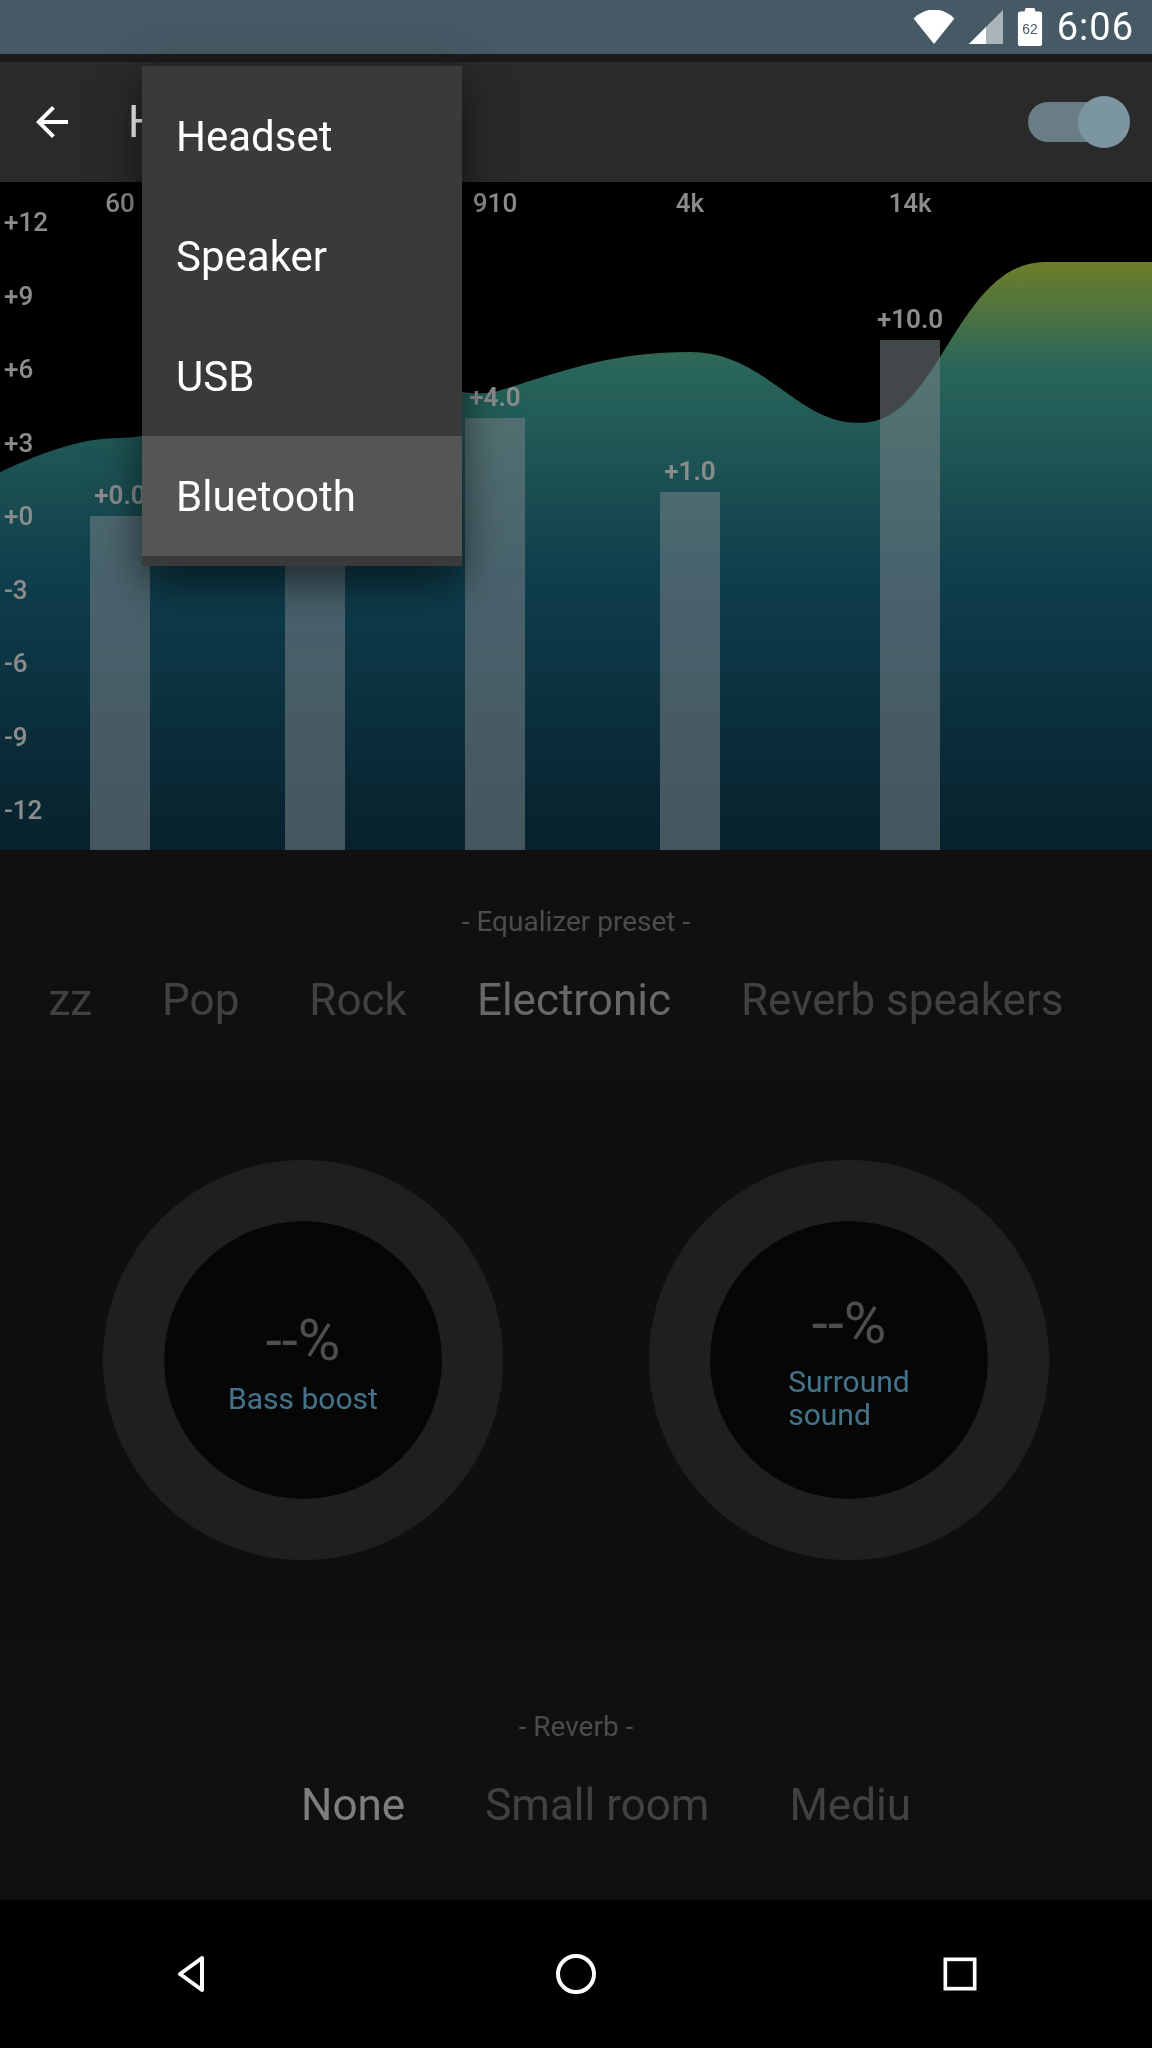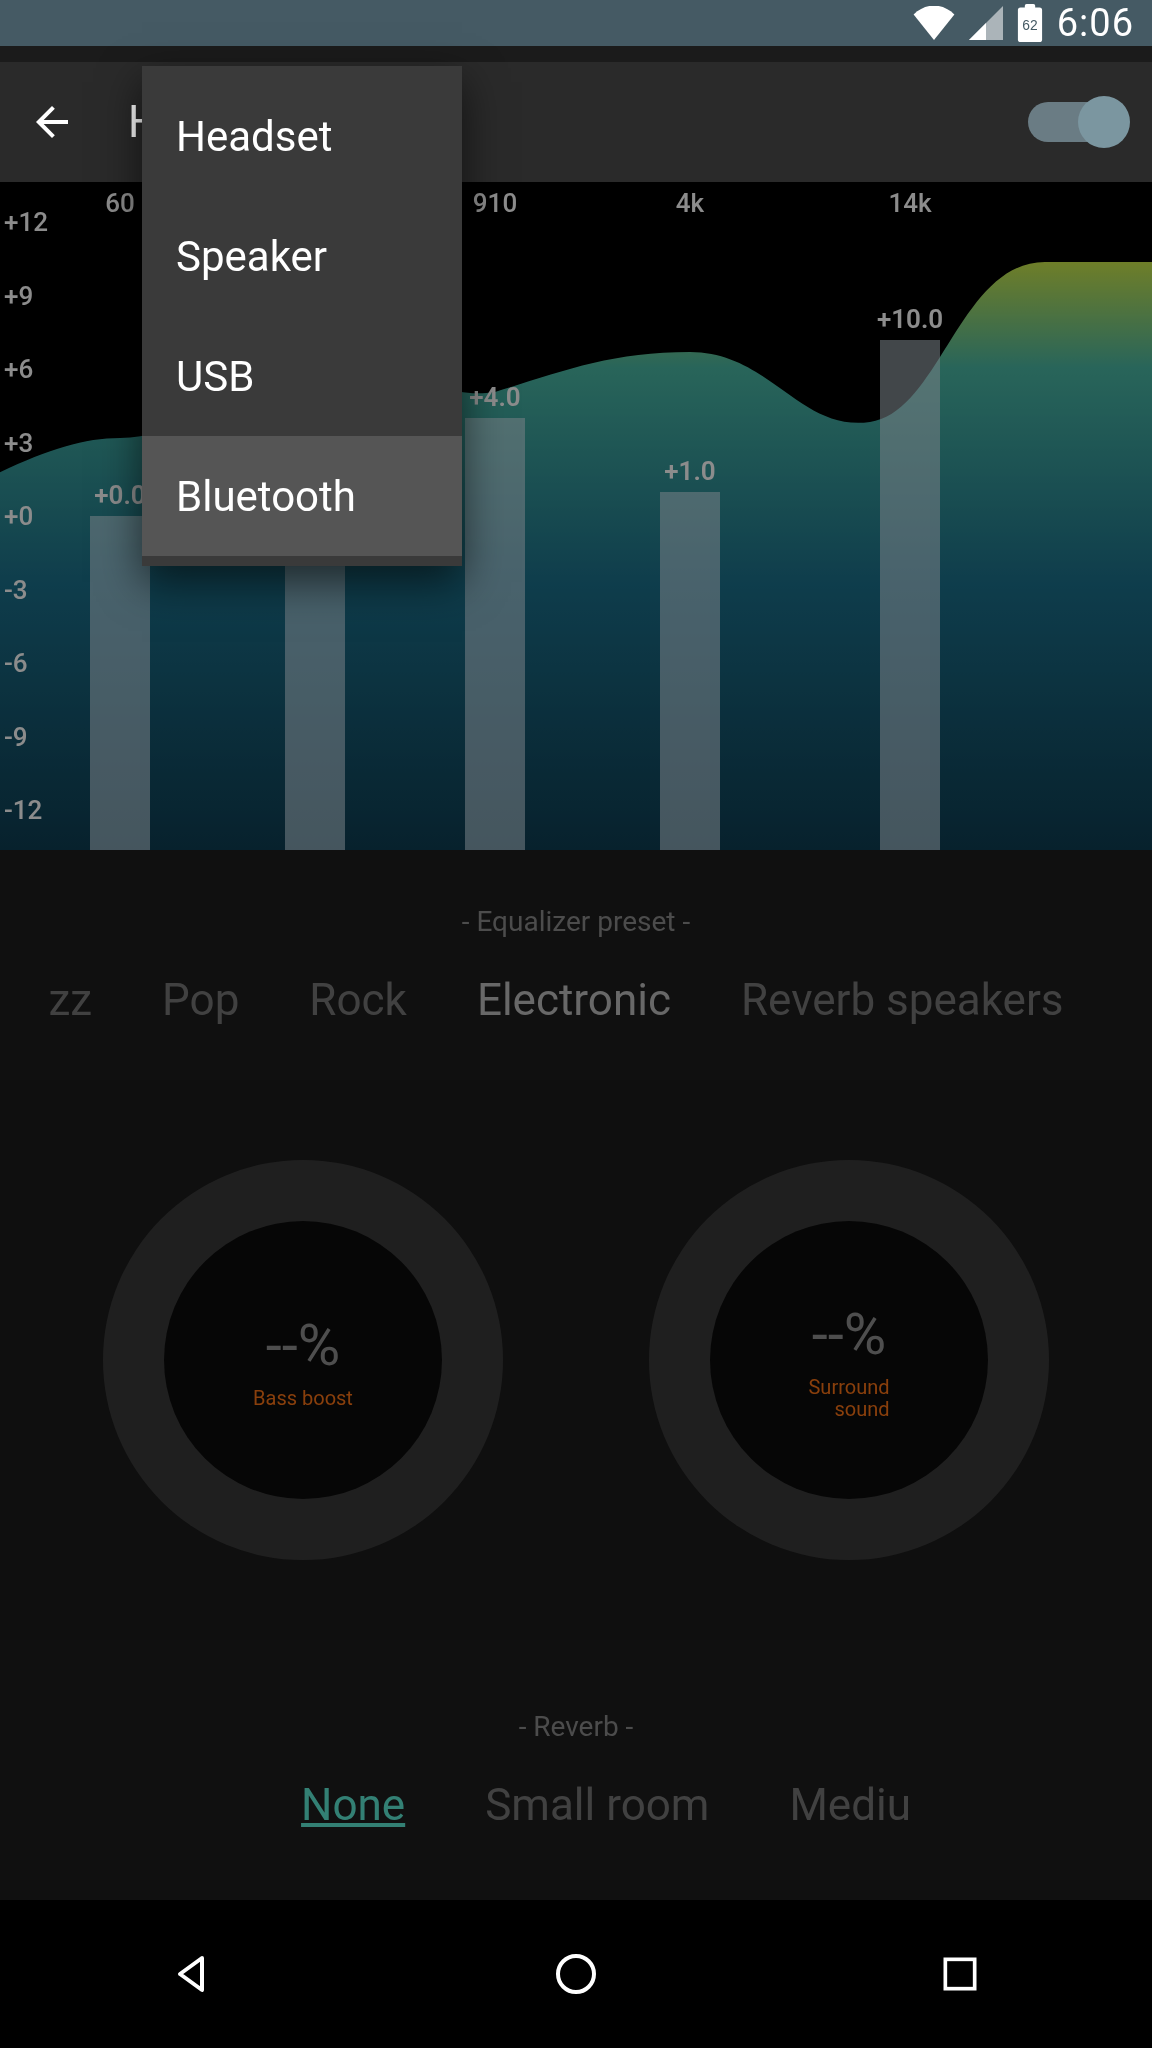--- a/index.html
+++ b/index.html
@@ -1,20 +1,20 @@
 <!DOCTYPE html>
 <html><head>
 <meta charset="utf-8">
 <style>
   * { margin: 0; padding: 0; box-sizing: border-box; }
   html, body { width: 1152px; height: 2048px; overflow: hidden; font-family: Roboto, "Helvetica Neue", Arial, sans-serif; background: #1b1b1b; color: #ddd; }
   .screen { position: relative; width: 1152px; height: 2048px; transform-origin: top left; }
 
   
-  .status-bar { position: absolute; top: 0; left: 0; right: 0; height: 46px; background: #455a64; display: flex; align-items: center; justify-content: flex-end; padding: 0 18px; gap: 14px; color: #fff; z-index: 5; }
+  .status-bar { position: absolute; top: 0; left: 0; right: 0; height: 54px; background: #455a64; display: flex; align-items: center; justify-content: flex-end; padding: 0 18px; gap: 14px; color: #fff; z-index: 5; }
   .status-bar .time { font-size: 38px; font-weight: 400; letter-spacing: 1px; }
   .status-bar svg { display: block; }
 
   
   .app-bar { position: absolute; top: 62px; left: 0; right: 0; height: 120px; background: #2a2a2a; display: flex; align-items: center; padding: 0 24px; z-index: 4; }
   .app-bar .back { width: 56px; height: 56px; display: flex; align-items: center; justify-content: center; cursor: pointer; }
   .app-bar .output-selector { margin-left: 48px; display: flex; align-items: center; gap: 16px; color: #fff; font-size: 44px; cursor: pointer; }
   .app-bar .output-selector .caret { width: 0; height: 0; border-left: 12px solid transparent; border-right: 12px solid transparent; border-top: 14px solid #fff; }
   .app-bar .spacer { flex: 1; }
   .app-bar .toggle { position: relative; width: 100px; height: 40px; border-radius: 20px; background: #6a7c84; cursor: pointer; }
@@ -40,27 +40,27 @@
   .preset-row { display: flex; align-items: center; gap: 70px; font-size: 44px; color: #777; }
   .preset-row .item { cursor: pointer; white-space: nowrap; }
   .preset-row .item.active { color: #bdbdbd; }
   .preset-row .truncated-left { margin-left: -40px; }
 
   
   .knobs-section { position: absolute; top: 1080px; left: 0; right: 0; height: 560px; background: #1c1c1c; display: flex; align-items: center; justify-content: space-around; padding: 0 30px; }
   .knob { width: 400px; height: 400px; border-radius: 50%; background: #3a3a3a; display: flex; align-items: center; justify-content: center; position: relative; cursor: pointer; }
   .knob .inner { width: 278px; height: 278px; border-radius: 50%; background: #0c0c0c; display: flex; flex-direction: column; align-items: center; justify-content: center; gap: 8px; }
   .knob .value { font-size: 58px; color: #8f8f8f; font-weight: 400; }
-  .knob .label { font-size: 20px; color: #f97316; text-align: right; line-height: 1.1; }
+  .knob .label { font-size: 30px; color: #7dd3fc; text-align: left; line-height: 1.1; }
 
   
   .reverb-section { position: absolute; top: 1640px; left: 0; right: 0; height: 260px; background: #1e1e1e; display: flex; flex-direction: column; align-items: center; justify-content: center; gap: 36px; }
   .reverb-row { display: flex; align-items: center; gap: 80px; font-size: 44px; color: #777; }
   .reverb-row .item { cursor: pointer; white-space: nowrap; }
-  .reverb-row .item.active { color: #5eead4; text-decoration: underline; }
+  .reverb-row .item.active { color: #e5e5e5; }
   .reverb-row .truncated-right { margin-right: -60px; }
 
   
   .nav-bar { position: absolute; left: 0; right: 0; bottom: 0; height: 148px; background: #000; display: flex; align-items: center; justify-content: space-around; z-index: 5; }
   .nav-bar .navbtn { width: 100px; height: 60px; display: flex; align-items: center; justify-content: center; cursor: pointer; }
 
   
   .output-menu { position: absolute; top: 66px; left: 142px; width: 320px; background: #3a3a3a; box-shadow: 0 16px 40px rgba(0,0,0,0.6); z-index: 20; padding: 10px 0; }
   .output-menu .menu-item { height: 120px; display: flex; align-items: center; padding: 0 34px; font-size: 42px; color: #fff; cursor: pointer; }
   .output-menu .menu-item.highlight { background: #555; }

